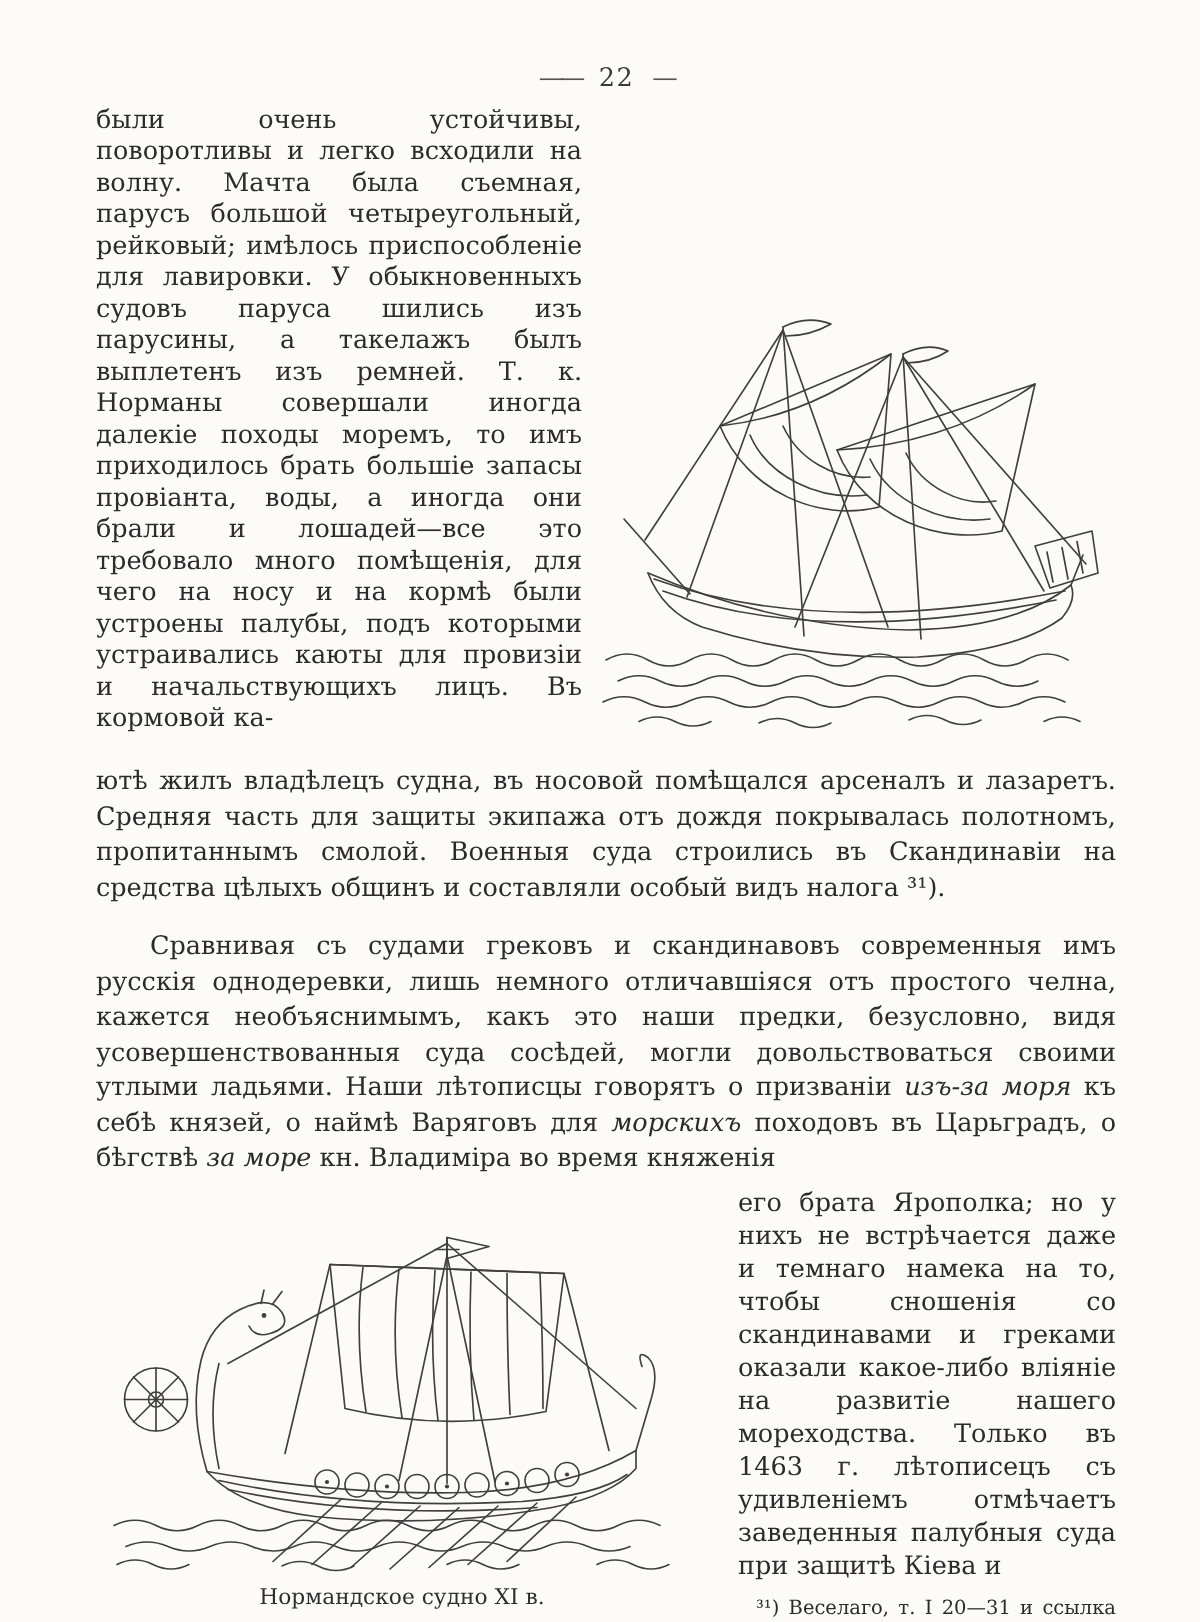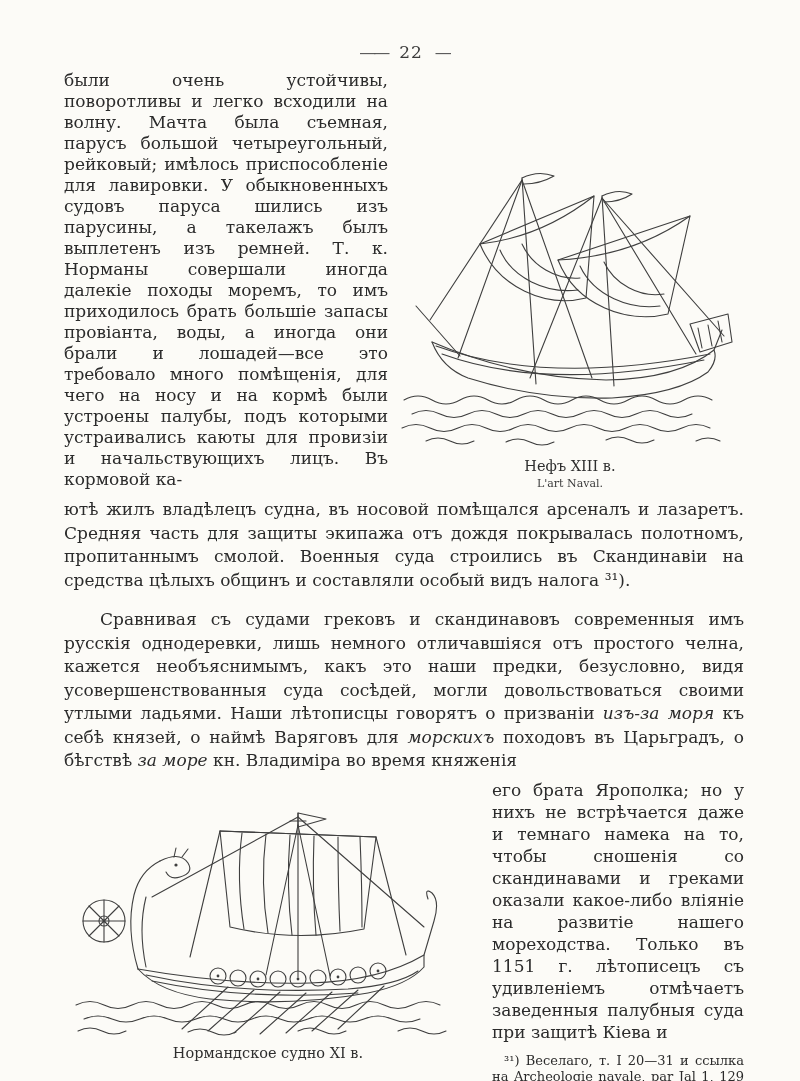--- a/index.html
+++ b/index.html
@@ -28,21 +28,21 @@
   .col-narrow {
     flex:none; width:324px;
     font-size:17px; line-height:21px;
   }
   .fig { text-align:center; }
   .fig-top { flex:1; padding-left:8px; }
   .fig svg { display:block; margin:0 auto; }
   .cap-title { font-size:14.5px; margin-top:8px; color:#2e2e2e; }
   .cap-src   { font-size:11px;  margin-top:3px; color:#3c3c3c; }
 
-  .full { font-size:17px; line-height:23.5px; margin-top:8px; }
+  .full { font-size:17px; line-height:23.5px; margin-top:20px; }
   .para2 { margin-top:16px; text-indent:36px; }
   .it { font-style:italic; }
 
   .section-bottom { display:flex; margin-top:6px; }
   .fig-bottom { flex:none; width:408px; }
   .col-bottom {
     flex:1; padding-left:20px;
     font-size:17px; line-height:22px;
   }
   .footnote {
@@ -103,24 +103,20 @@
           <path d="M36,194 Q46,220 72,230 Q142,252 216,250 Q282,246 312,224 Q322,212 318,202"></path>
           <path d="M46,206 Q150,244 308,212"></path>
           <path d="M40,198 Q150,238 314,206"></path>
 
           <path d="M8,252 q14,-8 28,0 q14,8 28,0 q14,-8 28,0 q14,8 28,0 q14,-8 28,0 q14,8 28,0 q14,-8 28,0 q14,8 28,0 q14,-8 28,0 q14,8 28,0 q14,-8 28,0"></path>
           <path d="M16,266 q14,-7 28,0 q14,7 28,0 q14,-7 28,0 q14,7 28,0 q14,-7 28,0 q14,7 28,0 q14,-7 28,0 q14,7 28,0 q14,-7 28,0 q14,7 28,0"></path>
           <path d="M6,280 q14,-7 28,0 q14,7 28,0 q14,-7 28,0 q14,7 28,0 q14,-7 28,0 q14,7 28,0 q14,-7 28,0 q14,7 28,0 q14,-7 28,0 q14,7 28,0 q14,-7 28,0"></path>
           <path d="M30,293 q12,-6 24,0 q12,6 24,0 M110,294 q12,-6 24,0 q12,6 24,0 M210,292 q12,-6 24,0 q12,6 24,0 M300,293 q12,-6 24,0"></path>
         </g>
       </svg>
-      <figcaption>
-        <div class="cap-title">Нефъ XIII в.</div>
-        <div class="cap-src">L'art Naval.</div>
-      </figcaption>
     </figure>
   </div>
 
   <div class="full justified">
     <span>ютѣ жилъ владѣлецъ судна, въ носовой помѣщался арсеналъ и лазаретъ. Средняя часть для защиты экипажа отъ дождя покрывалась полотномъ, пропитаннымъ смолой. Военныя суда строились въ Скандинавіи на средства цѣлыхъ общинъ и составляли особый видъ налога ³¹).</span>
   </div>
 
   <p class="full justified para2"><span>Сравнивая съ судами грековъ и скандинавовъ современныя имъ русскія однодеревки, лишь немного отличавшіяся отъ простого челна, кажется необъяснимымъ, какъ это наши предки, безусловно, видя усовершенствованныя суда сосѣдей, могли довольствоваться своими утлыми ладьями. Наши лѣтописцы говорятъ о призваніи </span><em class="it">изъ-за моря</em><span> къ себѣ князей, о наймѣ Варяговъ для </span><em class="it">морскихъ</em><span> походовъ въ Царьградъ, о бѣгствѣ </span><em class="it">за море</em><span> кн. Владиміра во время княженія</span></p>
 
   <div class="section-bottom">
@@ -192,21 +188,21 @@
           <path d="M10,252 q12,-6 24,0 q12,6 24,0 M120,253 q12,-6 24,0 q12,6 24,0 M230,252 q12,-6 24,0 q12,6 24,0 M330,252 q12,-6 24,0 q12,6 24,0"></path>
         </g>
       </svg>
       <figcaption>
         <div class="cap-title">Нормандское судно XI в.</div>
       </figcaption>
     </figure>
 
     <div class="col-bottom">
       <div class="justified">
-        <span>его брата Ярополка; но у нихъ не встрѣчается даже и темнаго намека на то, чтобы сношенія со скандинавами и греками оказали какое-либо вліяніе на развитіе нашего мореходства. Только въ 1151 г. лѣтописецъ съ удивленіемъ отмѣчаетъ заведенныя палубныя суда при защитѣ Кіева и</span>
+        <span>его брата Ярополка; но у нихъ не встрѣчается даже и темнаго намека на то, чтобы сношенія со скандинавами и греками оказали какое-либо вліяніе на развитіе нашего мореходства. Только въ 1463 г. лѣтописецъ съ удивленіемъ отмѣчаетъ заведенныя палубныя суда при защитѣ Кіева и</span>
       </div>
       <div class="footnote justified">
         <span>³¹) Веселаго, т. I 20—31 и ссылка на Archeologie navale, par Jal 1, 129—156. См. тамъ же Чтенія общ. ист. и древн. 1860 г. кн. 3-я, стр. 248—252. Походы Викинговъ.</span>
       </div>
     </div>
 
   </div>
 
 </div>
 

